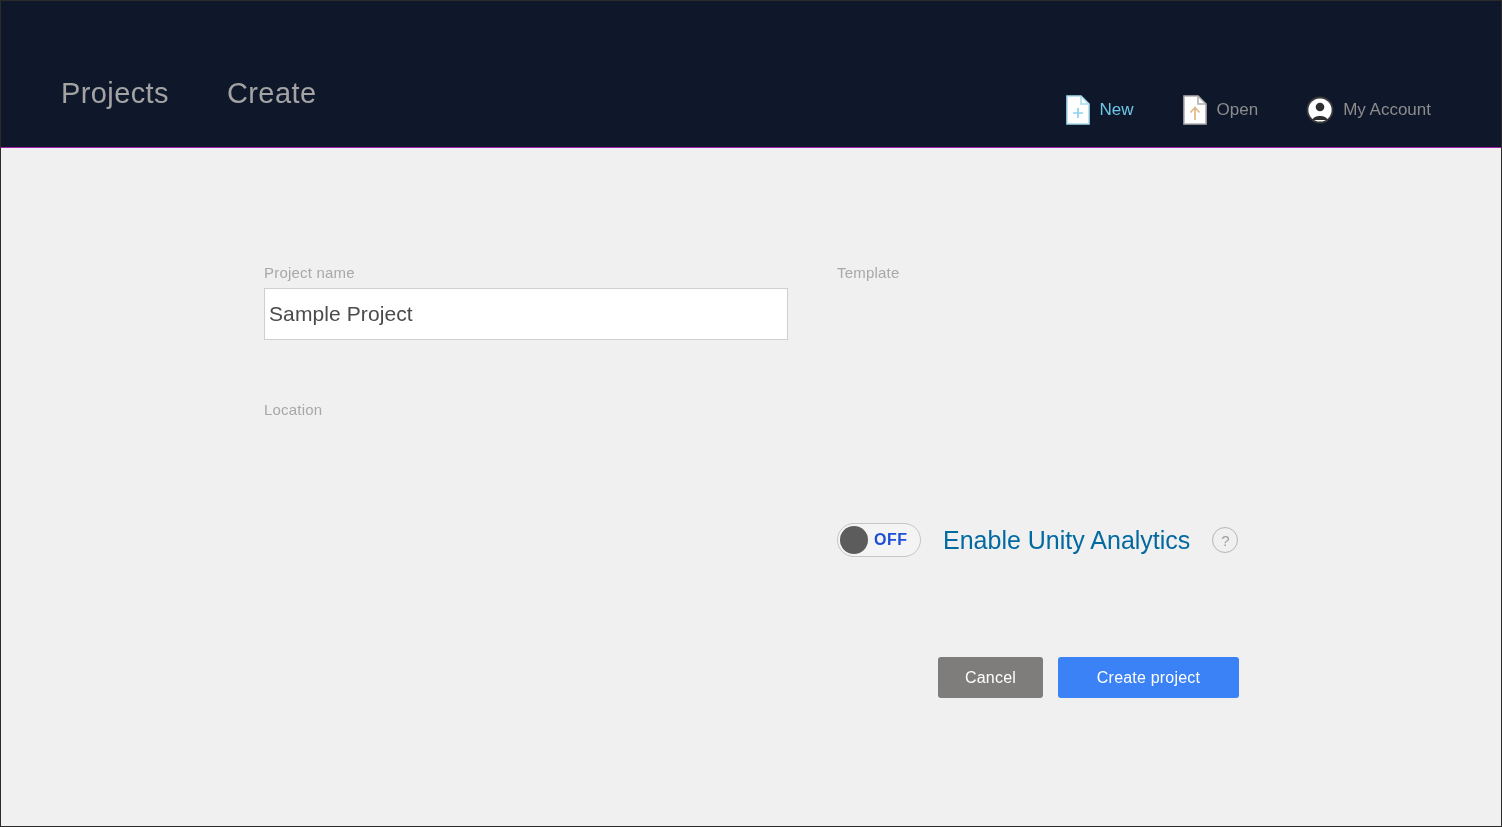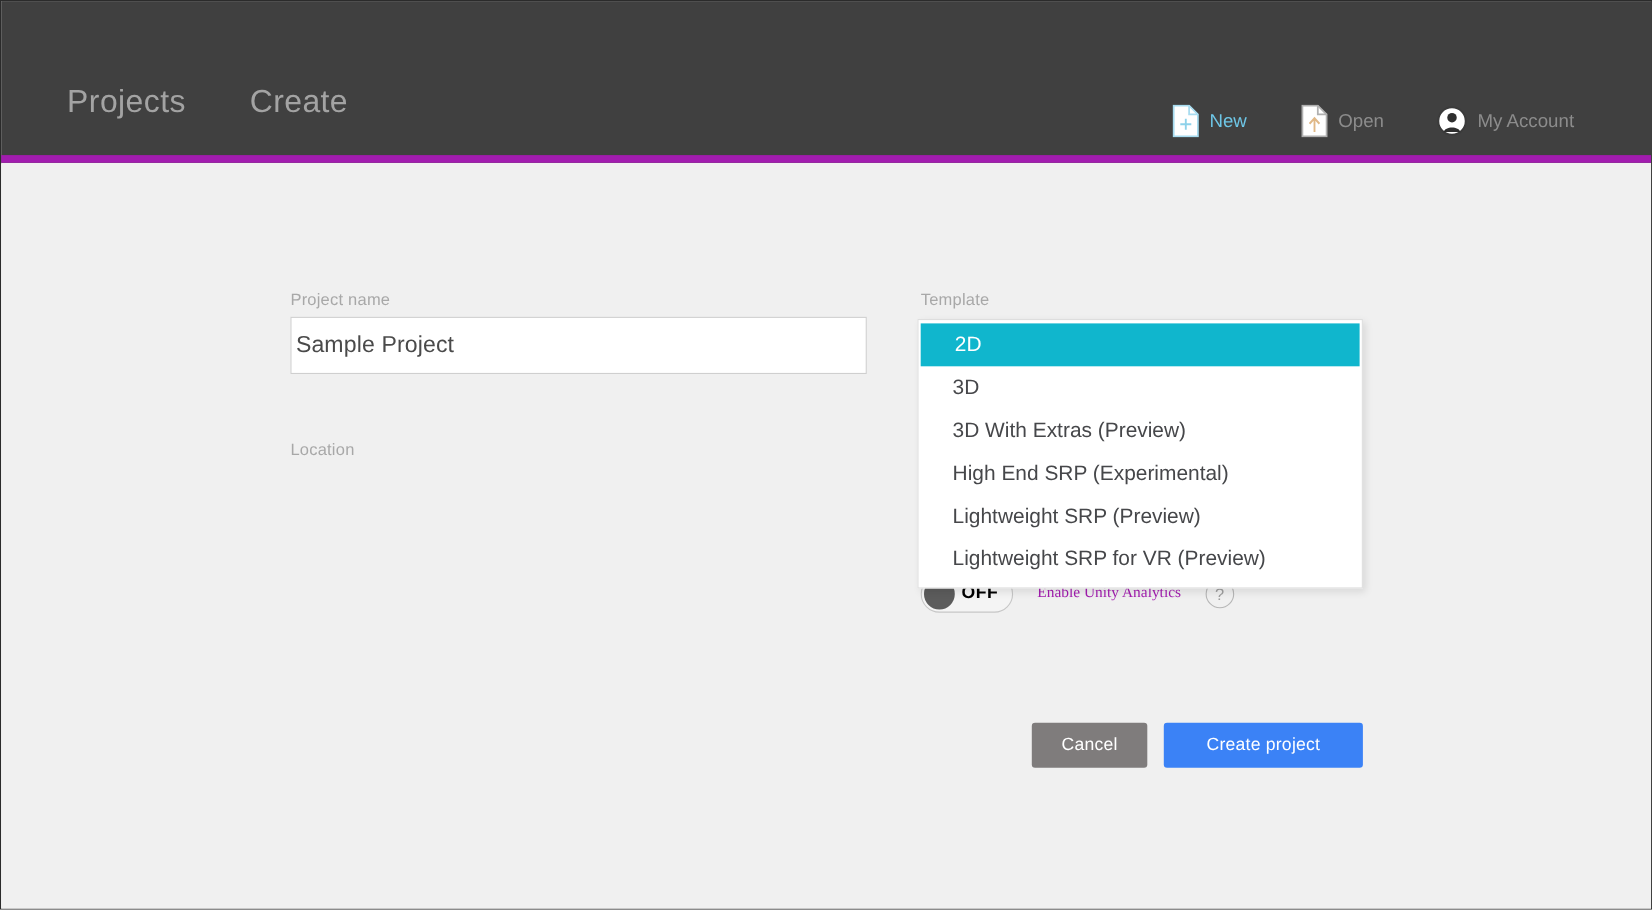--- a/index.html
+++ b/index.html
@@ -20,22 +20,22 @@
     background: #f0f0f0;
     overflow: hidden;
   }
 
   
   .header {
     position: absolute;
     top: 0; left: 0;
     width: 1500px;
     height: 147px;
-    background: #404040;
-    border-bottom: 7px solid #a21caf;
+    background: #0f172a;
+    border-bottom: 1px solid #a21caf;
   }
 
   .nav-tabs {
     position: absolute;
     left: 60px;
     top: 76px;
     display: flex;
     align-items: baseline;
     gap: 58px;
   }
@@ -70,20 +70,21 @@
   .action-label.blue { color: #6ec6e6; }
   .icon-box { display: inline-flex; align-items: center; justify-content: center; }
 
   
   .body-area {
     position: absolute;
     top: 148px; left: 0;
     width: 1500px;
     height: 678px;
     background: #f0f0f0;
+    border-radius: 18px;
   }
 
   .field-label {
     font-size: 15px;
     color: #a8a8a8;
     margin-bottom: 7px;
     letter-spacing: 0.2px;
   }
 
   
@@ -146,28 +147,27 @@
     left: 2px; top: 2px;
     width: 28px; height: 28px;
     border-radius: 50%;
     background: #5c5c5c;
   }
   .toggle .state {
     position: absolute;
     left: 36px;
     font-size: 16px;
     font-weight: bold;
-    color: #000000;
+    color: #1d4ed8;
     letter-spacing: 0.5px;
   }
   .analytics-label {
-    font-size: 14px;
-    color: #a21caf;
+    font-size: 25px;
+    color: #0369a1;
     white-space: nowrap;
-    font-family: Liberation Serif, serif;
   }
   .help-icon {
     width: 26px; height: 26px;
     border-radius: 50%;
     border: 1px solid #b6b6b6;
     color: #9e9e9e;
     font-size: 15px;
     display: flex;
     align-items: center;
     justify-content: center;
@@ -294,28 +294,20 @@
 
     <div class="analytics-row">
       <div class="toggle">
         <span class="knob"></span>
         <span class="state">OFF</span>
       </div>
       <div class="analytics-label">Enable Unity Analytics</div>
       <div class="help-icon">?</div>
     </div>
 
-    <div class="dropdown">
-      <div class="dd-item selected">2D</div>
-      <div class="dd-item">3D</div>
-      <div class="dd-item">3D With Extras (Preview)</div>
-      <div class="dd-item">High End SRP (Experimental)</div>
-      <div class="dd-item">Lightweight SRP (Preview)</div>
-      <div class="dd-item">Lightweight SRP for VR (Preview)</div>
-    </div>
 
     <div class="btn-row">
       <button class="btn btn-cancel">Cancel</button>
       <button class="btn btn-create">Create project</button>
     </div>
 
   </div>
 </div>
 
 </body></html>

